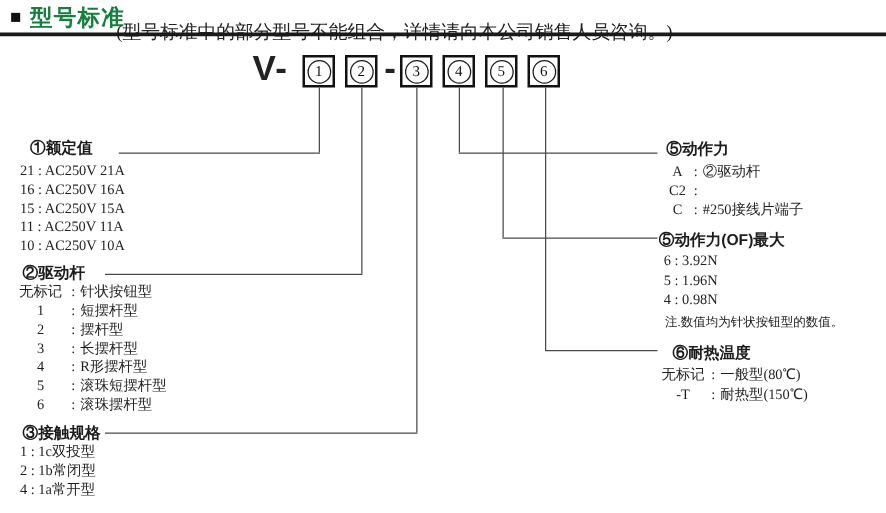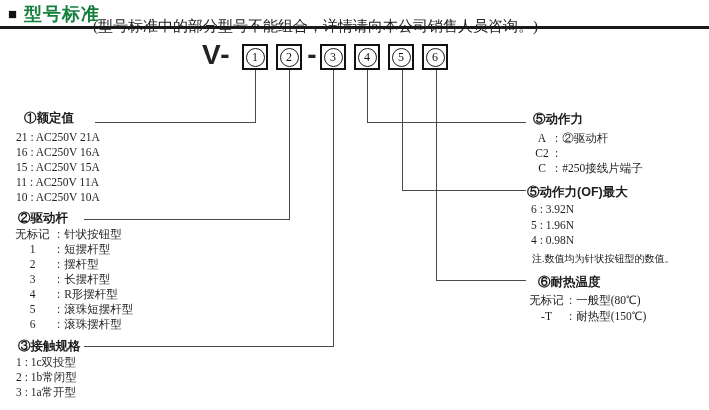--- a/index.html
+++ b/index.html
@@ -173,21 +173,21 @@
   <div class="sec" id="sec-contact">
     <div class="shead">③接触规格</div>
     <div class="items">
       <div class="row">
           <span>1 : 1c双投型</span>
         </div>
       <div class="row">
           <span>2 : 1b常闭型</span>
         </div>
       <div class="row">
-          <span>3 : 1a常开型</span>
+          <span>4 : 1a常开型</span>
         </div>
     </div>
   </div>
 
   <div class="sec" id="sec-terminal">
     <div class="shead">⑤动作力</div>
     <div class="items">
       <div class="row">
           <span class="k k4">A</span>
           <span class="colon">:</span>

